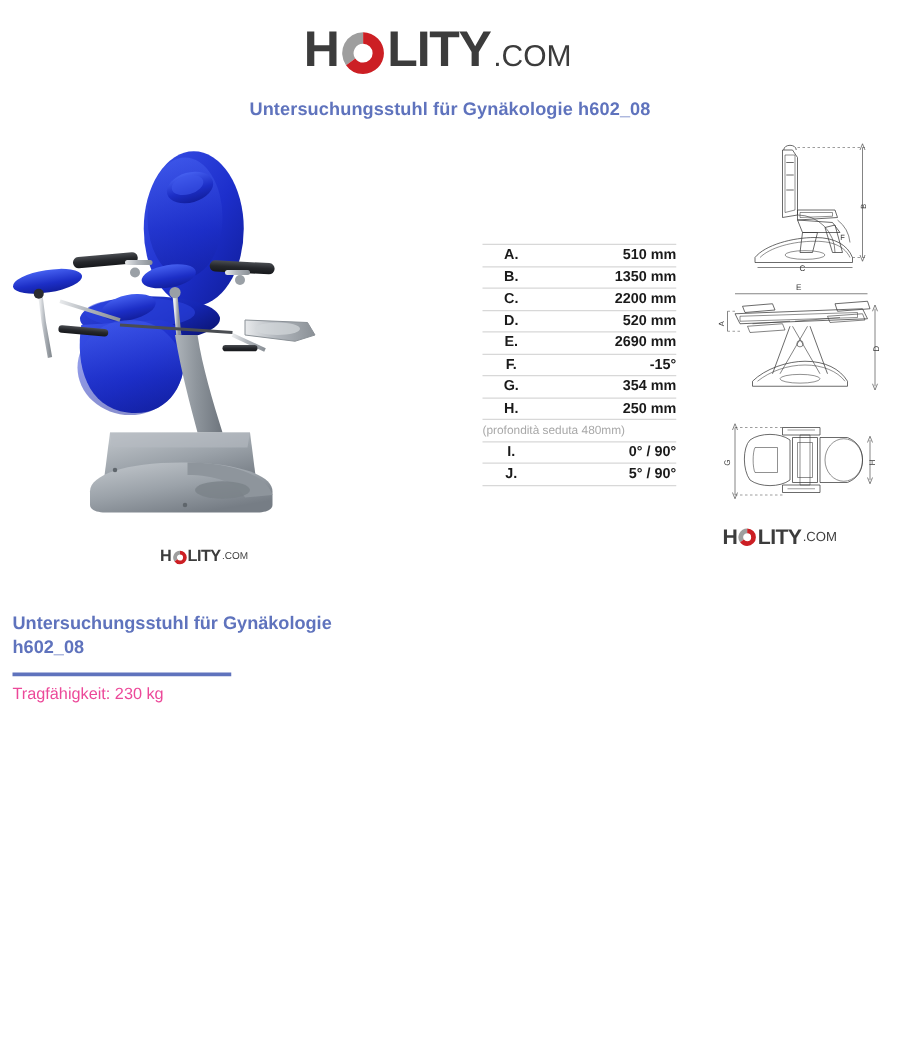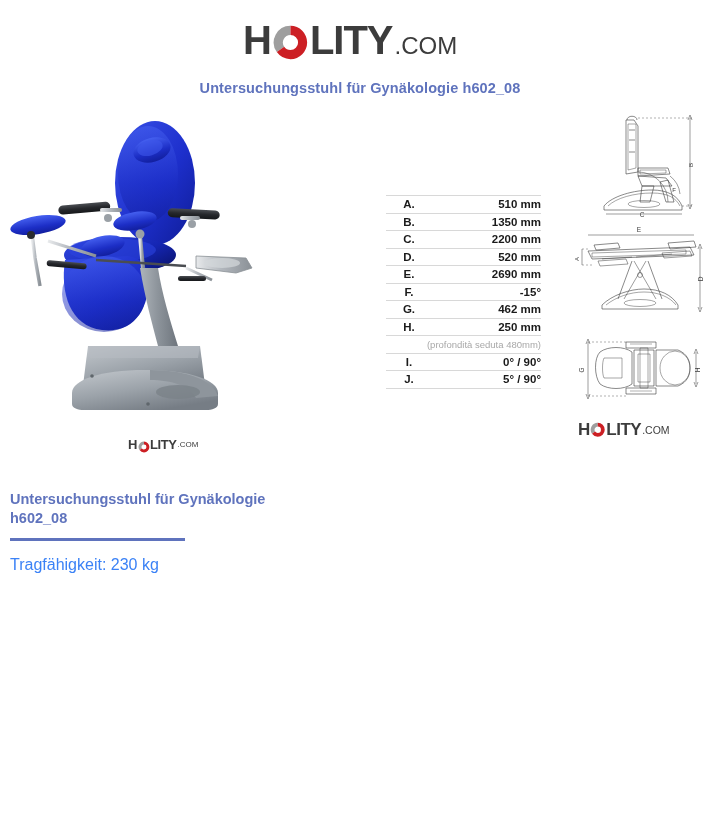--- a/index.html
+++ b/index.html
@@ -144,21 +144,21 @@
     text-align: center;
   }
   .spec-val {
     text-align: right;
     padding-left: 8px;
   }
   .spec-note td {
     font-size: 9.5px;
     font-weight: normal;
     color: #a8a8a8;
-    text-align: right;
+    text-align: left;
     letter-spacing: 0px;
   }
 
   
   .drawings {
     position: absolute;
     left: 560px;
     top: 0px;
     width: 160px;
     height: 355px;
@@ -208,23 +208,23 @@
     line-height: 19px;
     max-width: 300px;
   }
   .footer-rule {
     margin-top: 10px;
     width: 175px;
     height: 3px;
     background: #5f73bd;
   }
   .footer-spec {
-    margin-top: 16px;
-    font-size: 16px;
-    color: #3b82f6;
+    margin-top: 6px;
+    font-size: 13px;
+    color: #ec4899;
     line-height: 16px;
   }
 </style>
 </head>
 <body>
 
 <div class="header">
   <div class="logo-main">
     <span class="logo-h">H</span>
     <span class="logo-o">
@@ -371,21 +371,21 @@
       <tr>
         <td class="spec-key">E.</td>
         <td class="spec-val">2690 mm</td>
       </tr>
       <tr>
         <td class="spec-key">F.</td>
         <td class="spec-val">-15°</td>
       </tr>
       <tr>
         <td class="spec-key">G.</td>
-        <td class="spec-val">462 mm</td>
+        <td class="spec-val">354 mm</td>
       </tr>
       <tr>
         <td class="spec-key">H.</td>
         <td class="spec-val">250 mm</td>
       </tr>
       <tr class="spec-note">
         <td colspan="2">(profondità seduta 480mm)</td>
       </tr>
       <tr>
         <td class="spec-key">I.</td>

